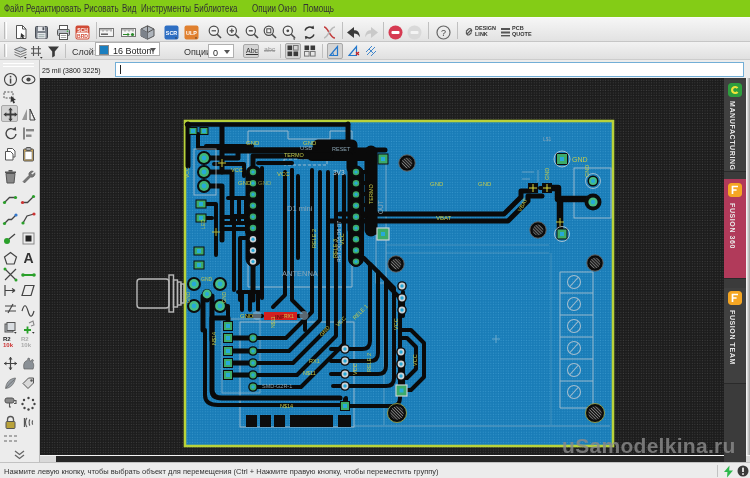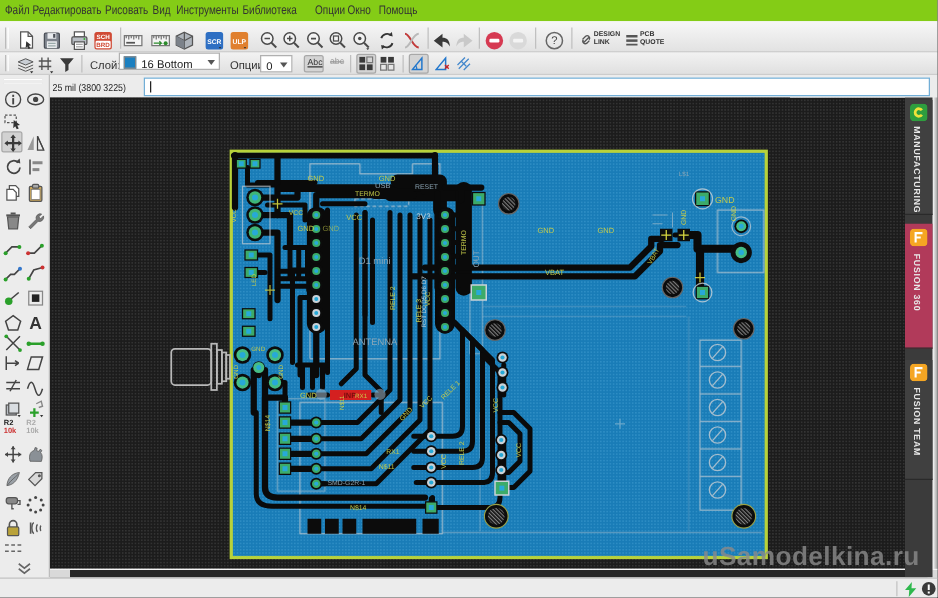--- a/index.html
+++ b/index.html
@@ -190,21 +190,21 @@
     </svg>
 <svg class="ticon" style="left:29px;top:2px" width="15" height="15" viewBox="0 0 15 15">
       <path d="M4.5 2v10M9.5 2v10M2 4.8h10M2 9.2h10" stroke="#555" stroke-width="1.1" fill="none"></path>
       <path d="M11 13h2.6l-1.3 1.8z" fill="#333"></path>
     </svg>
 <svg class="ticon" style="left:46px;top:2px" width="15" height="15" viewBox="0 0 15 15">
       <path d="M2 2.5h11l-4.2 5v4.5l-2.6 1.5V7.5z" fill="#3a3a3a"></path>
     </svg>
 <div class="sep" style="left:65px;top:2px;height:14px"></div>
 <div class="lbl" style="left:72px">Слой:</div>
-<div class="dd" style="left:95px;top:0;width:81px;height:14px">
+<div class="dd" style="left:95px;top:0;width:65px;height:14px">
       <div style="position:absolute;left:3px;top:2px;width:10px;height:10px;background:#1a7fc0;border:1px solid #888"></div>
       <span style="position:absolute;left:17px;top:2.5px">16 Bottom</span>
       <div class="ddarrow"></div>
     </div>
 <div class="lbl" style="left:184px">Опции:</div>
 <div class="dd" style="left:208px;top:2px;width:26px;height:14px">
       <span style="position:absolute;left:4px;top:2.5px">0</span>
       <div class="ddarrow"></div>
     </div>
 <div class="pressed" style="position:absolute;left:243px;top:2px;width:16px;height:14px">
@@ -806,20 +806,21 @@
   </div>
   <div class="tab" style="top:210px;height:96px;background:#404040;border-bottom:1px solid #2a2a2a">
     <svg class="tabicon" style="top:3px" width="14" height="14" viewBox="0 0 14 14">
         <rect width="14" height="14" rx="3" fill="#f5a623"></rect>
         <path d="M4.5 11V3.5H10M4.5 7H8.6" fill="none" stroke="#fff" stroke-width="1.7"></path>
       </svg>
     <div class="tabtxt" style="top:22px">FUSION TEAM</div>
   </div>
 </div>
 <div id="status">
+  <div class="txt">Нажмите левую кнопку, чтобы выбрать объект для перемещения (Ctrl + Нажмите правую кнопку, чтобы переместить группу)</div>
   <div style="position:absolute;left:717px;top:2px;width:1px;height:12px;background:#c2c2c2"></div>
   <svg style="position:absolute;left:722px;top:2px" width="13" height="13" viewBox="0 0 13 13">
       <path d="M7.5 0.5L2 7h3.4L5 12.5L11 5.5H7.2z" fill="#2eb84d"></path>
     </svg>
   <svg style="position:absolute;left:737px;top:2px" width="12" height="12" viewBox="0 0 12 12">
       <circle cx="6" cy="6" r="5.5" fill="#3a3a3a"></circle>
       <rect x="5.2" y="2.6" width="1.6" height="4.4" fill="#fff"></rect>
       <rect x="5.2" y="8.2" width="1.6" height="1.6" fill="#fff"></rect>
     </svg>
 </div>

